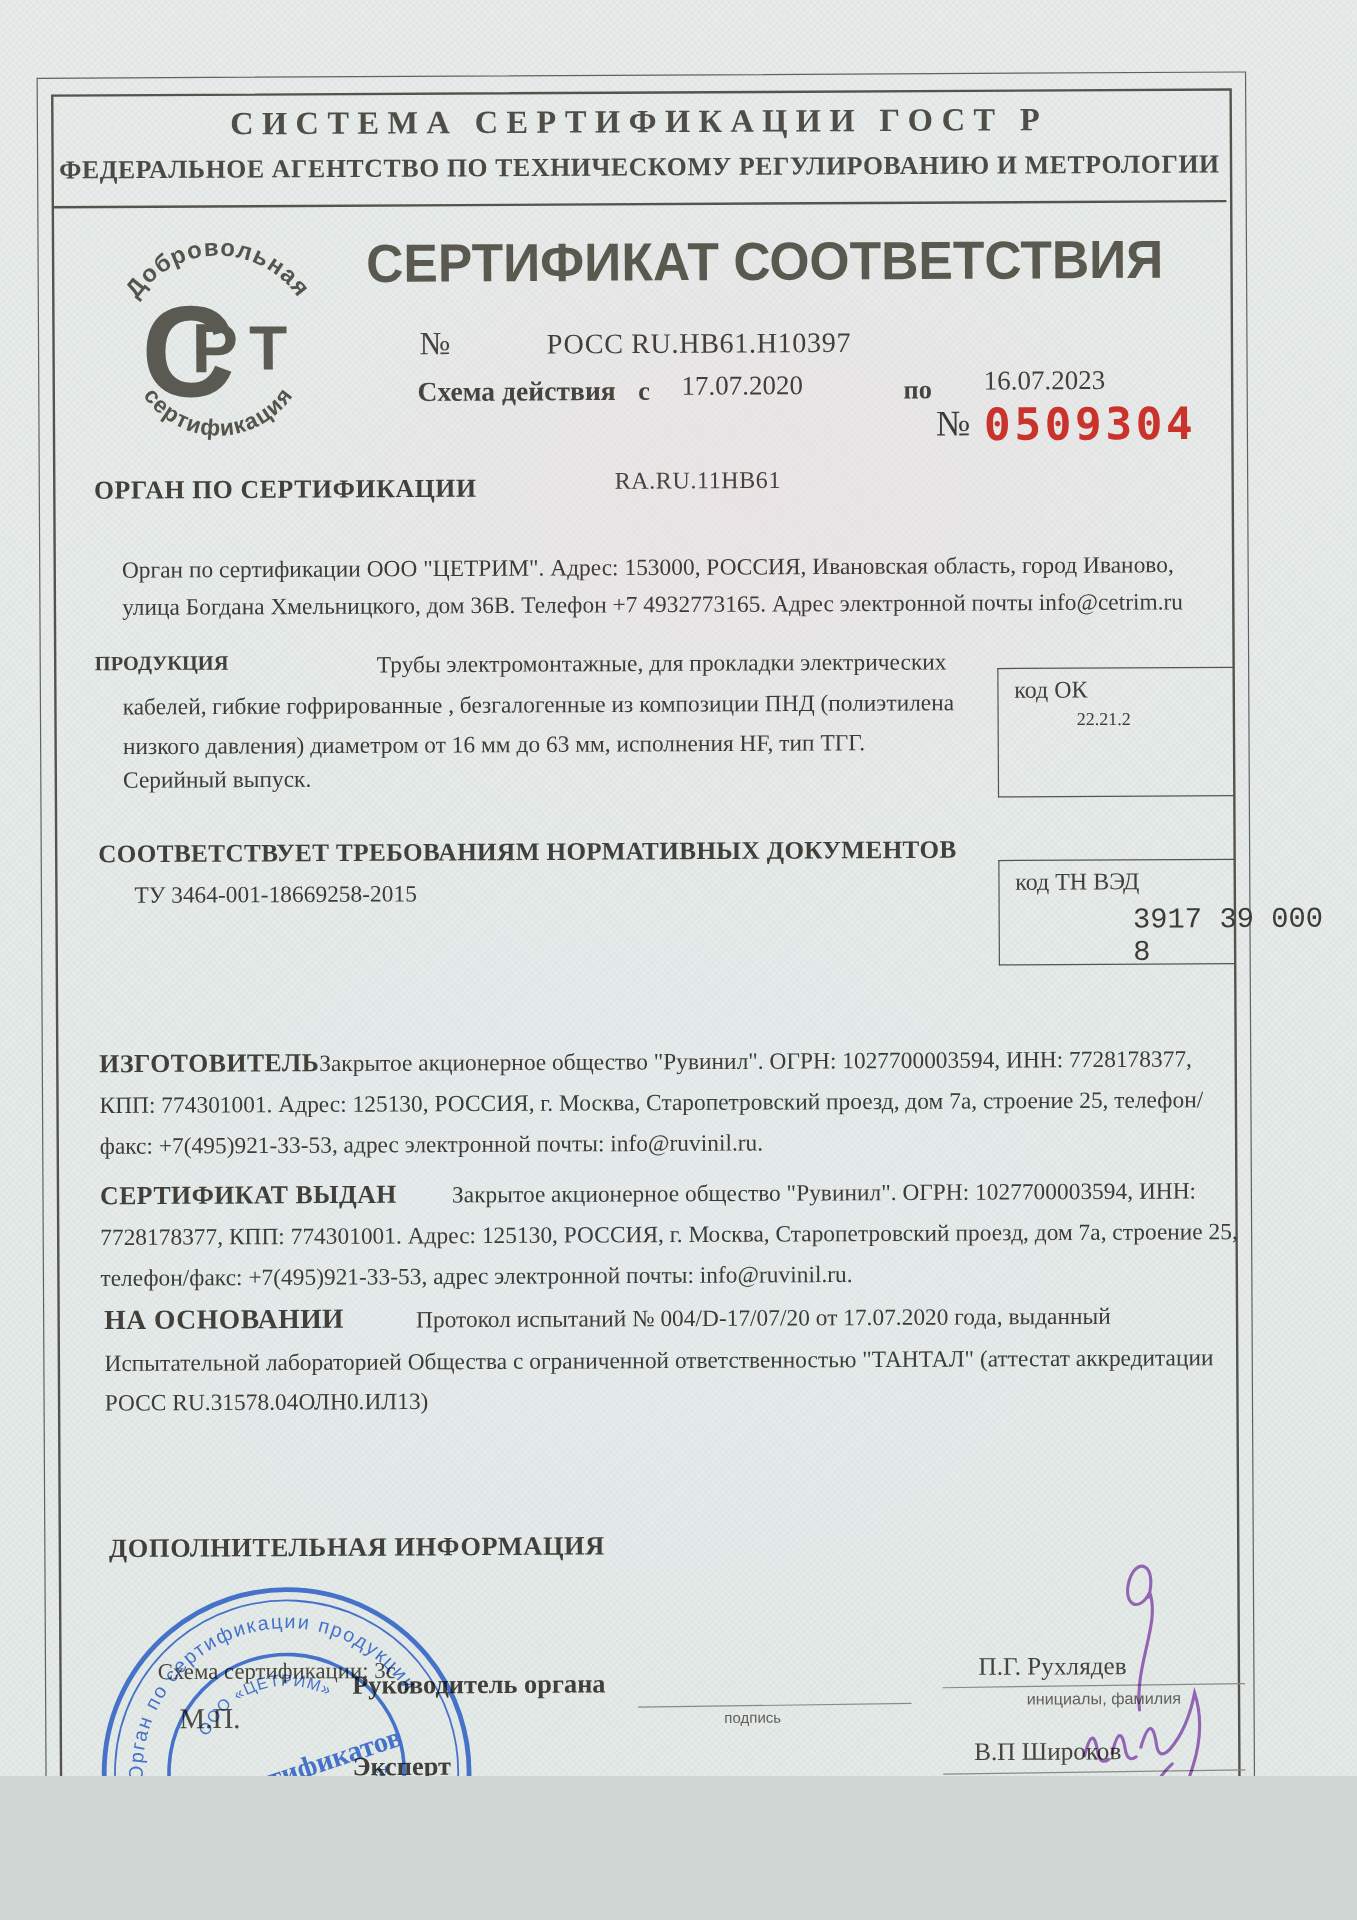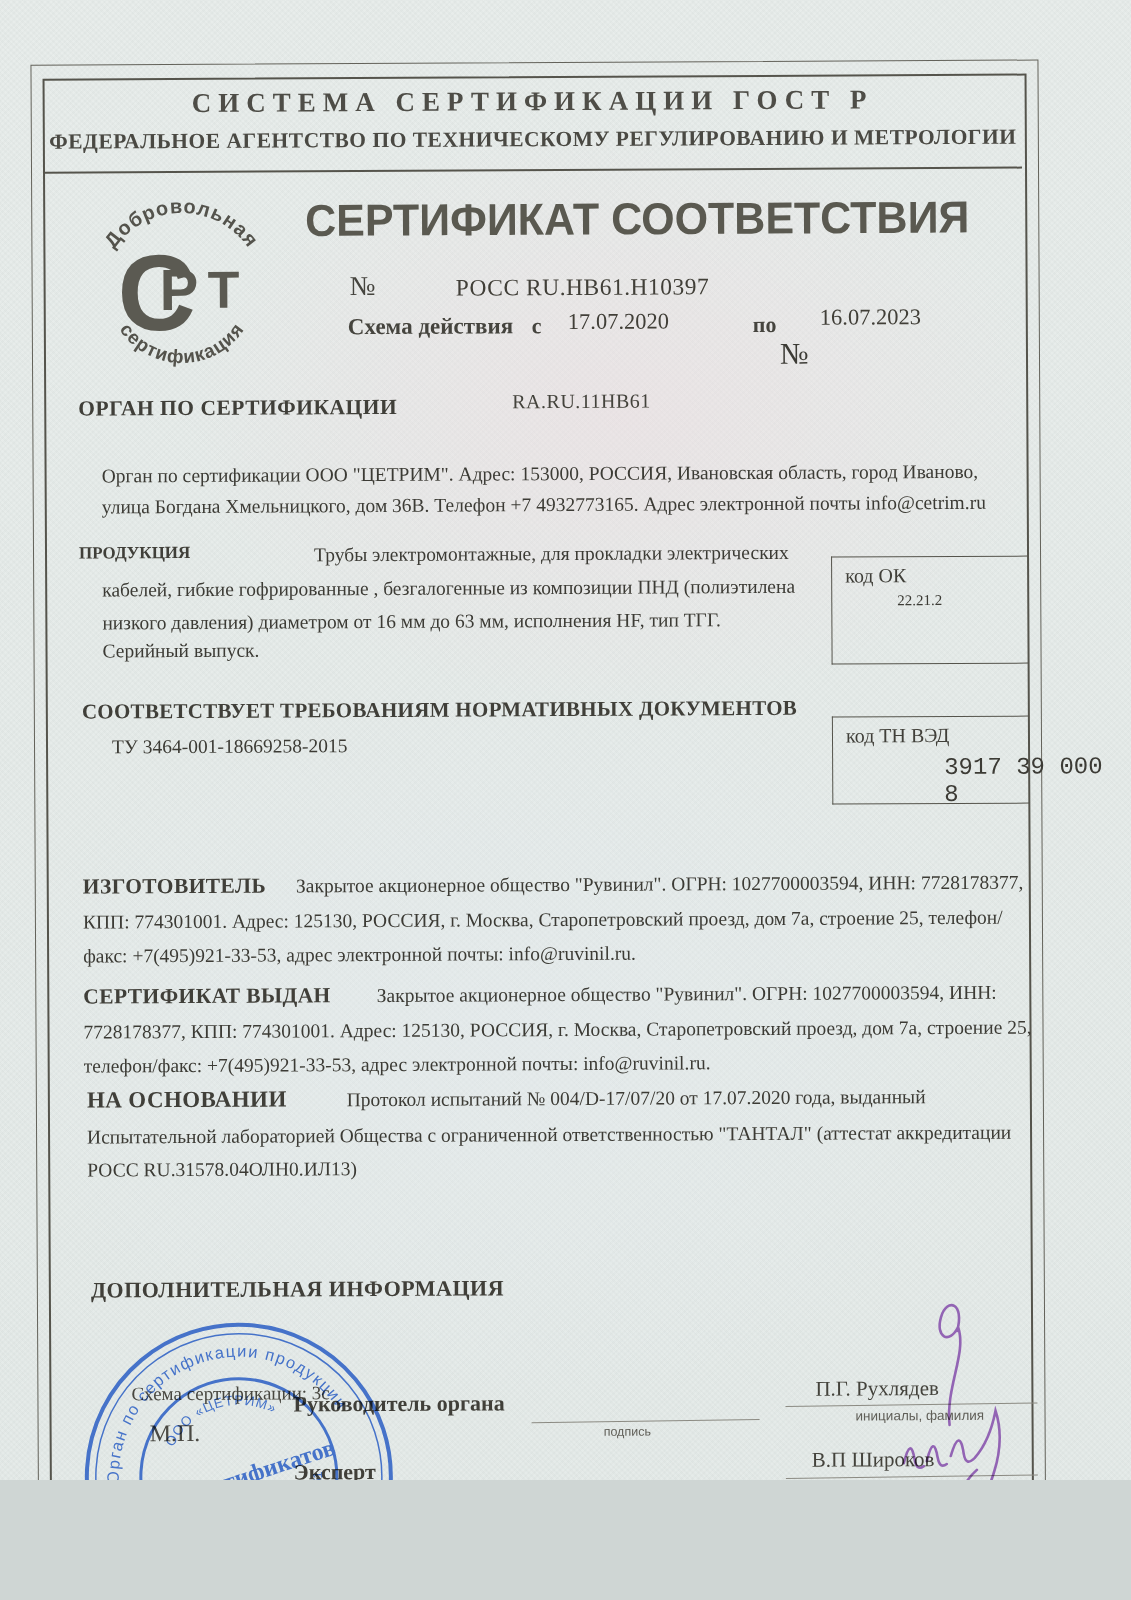--- a/index.html
+++ b/index.html
@@ -43,21 +43,21 @@
   .ok-label{left:846px;top:566px;font-size:20px;color:#403f39;}
   .ok-value{left:898px;top:594px;font-size:15px;color:#3c3b35;}
   .tnved-box{left:832px;top:718px;width:196px;height:86px;}
   .tnved-label{left:846px;top:726px;font-size:20px;color:#403f39;}
   .tnved-value{left:944px;top:756px;font-size:24px;color:#3c3b35;font-family:Liberation Mono, monospace;}
   .compl-label{left:82px;top:697px;font-size:21px;letter-spacing:.3px;}
   .compl-text{left:112px;top:734px;font-size:19.5px;color:#3c3b35;}
   .para{font-size:19.5px;line-height:1.72;color:#3c3b35;}
   .para .sec-inline{font-size:21.5px;font-weight:bold;letter-spacing:.4px;color:#403f39;}
   .manu-para{left:82px;top:866px;width:948px;}
-  .manu-para .sec-inline{margin-right:30px;}
+  .manu-para .sec-inline{}
   .issued-para{left:82px;top:976px;width:948px;}
   .issued-para .sec-inline{margin-right:46px;}
   .basis-para{left:85px;top:1078px;width:932px;}
   .basis-para .sec-inline{font-size:23px;margin-right:60px;}
   .addinfo-label{left:88px;top:1275px;font-size:22px;letter-spacing:.5px;}
   .scheme{left:128px;top:1381px;font-size:19px;color:#47463f;}
   .mp{left:146px;top:1418px;font-size:24px;color:#4a4943;}
   .role{font-size:22px;font-weight:bold;color:#403f39;}
   .head-role{left:290px;top:1390px;}
   .exp-role{left:290px;top:1458px;}
@@ -114,20 +114,21 @@
     <span class="abs no-label">№</span>
     <span class="abs no-value">РОСС RU.HB61.H10397</span>
 
     <span class="abs val-label">Схема действия</span>
     <span class="abs val-c">с</span>
     <span class="abs val-from">17.07.2020</span>
     <span class="abs val-po">по</span>
     <span class="abs val-to">16.07.2023</span>
 
     <span class="abs formno-label">№</span>
+    <span class="abs formno-value">0509304</span>
 
     <div class="abs sec-label org-label">ОРГАН ПО СЕРТИФИКАЦИИ</div>
     <div class="abs org-code">RA.RU.11HB61</div>
     <div class="abs org-text">Орган по сертификации ООО "ЦЕТРИМ". Адрес: 153000, РОССИЯ, Ивановская область, город Иваново, улица Богдана Хмельницкого, дом 36В. Телефон +7 4932773165. Адрес электронной почты info@cetrim.ru</div>
 
     <div class="abs sec-label prod-label">ПРОДУКЦИЯ</div>
     <div class="abs prod-text">Трубы электромонтажные, для прокладки электрических кабелей, гибкие гофрированные , безгалогенные из композиции ПНД (полиэтилена низкого давления) диаметром от 16 мм до 63 мм, исполнения HF, тип ТГГ.</div>
     <div class="abs prod-serial">Серийный выпуск.</div>
     <div class="abs code-box ok-box"></div>
     <div class="abs ok-label">код ОК</div>

